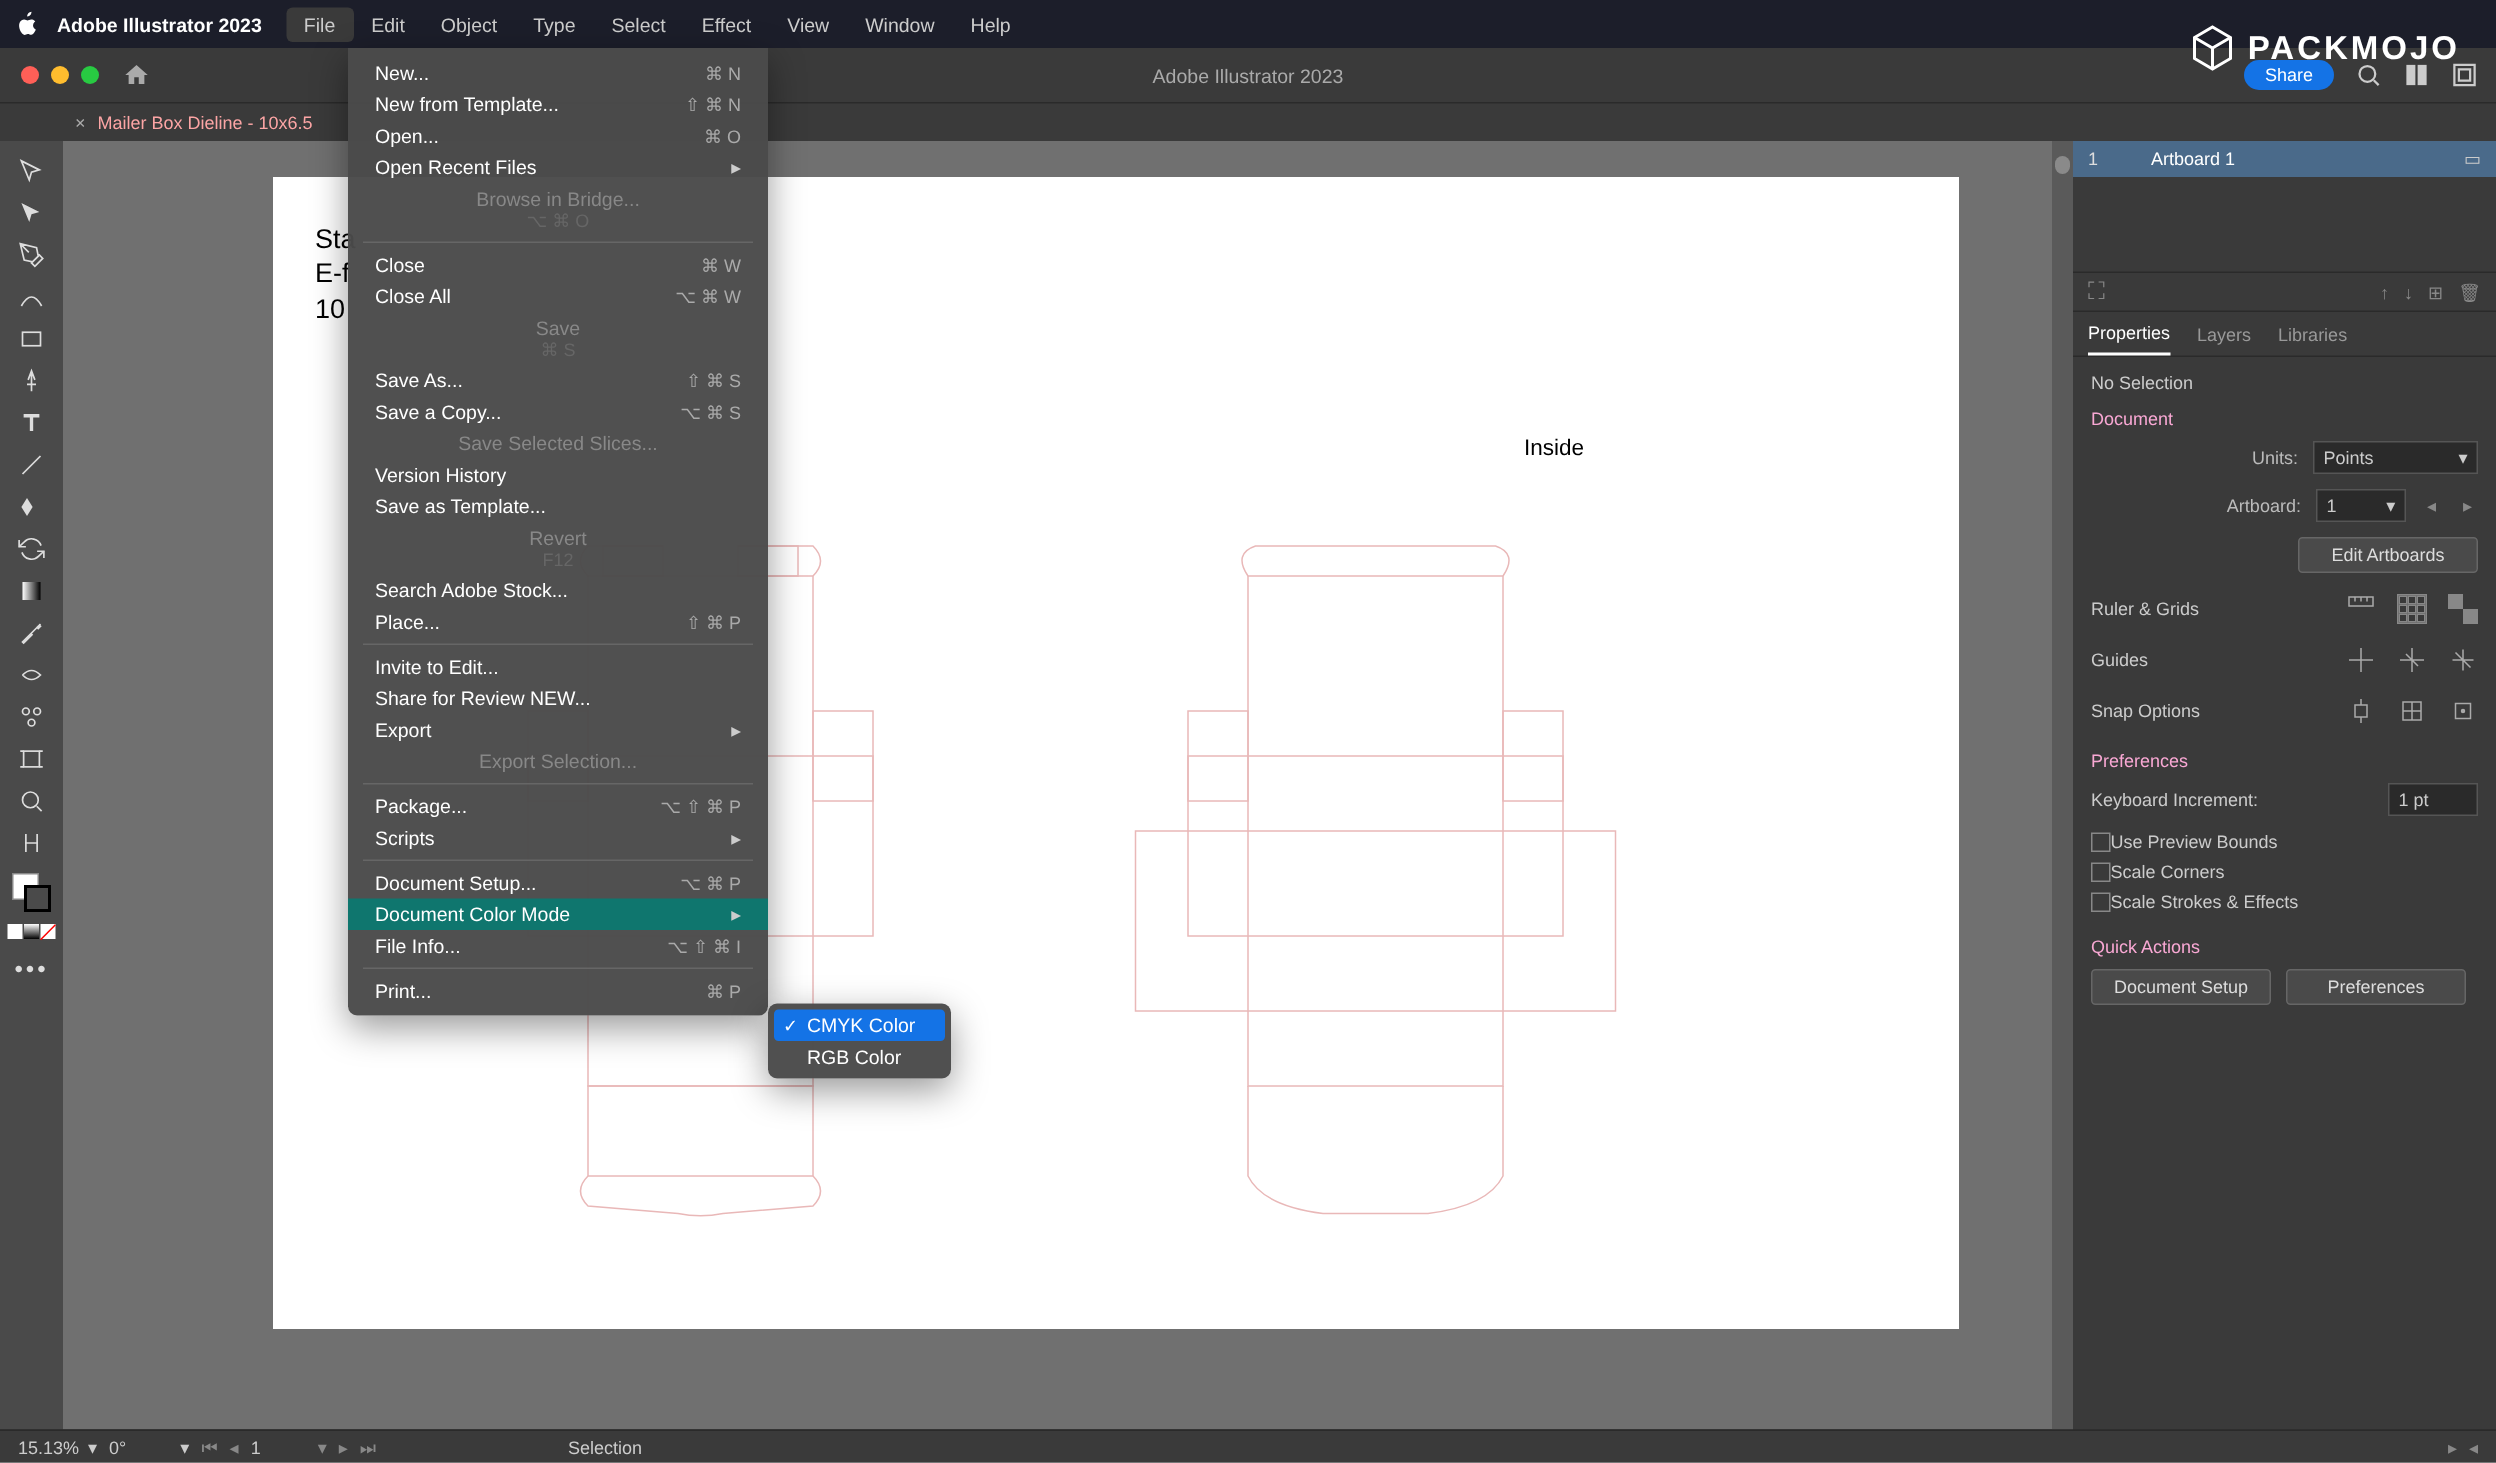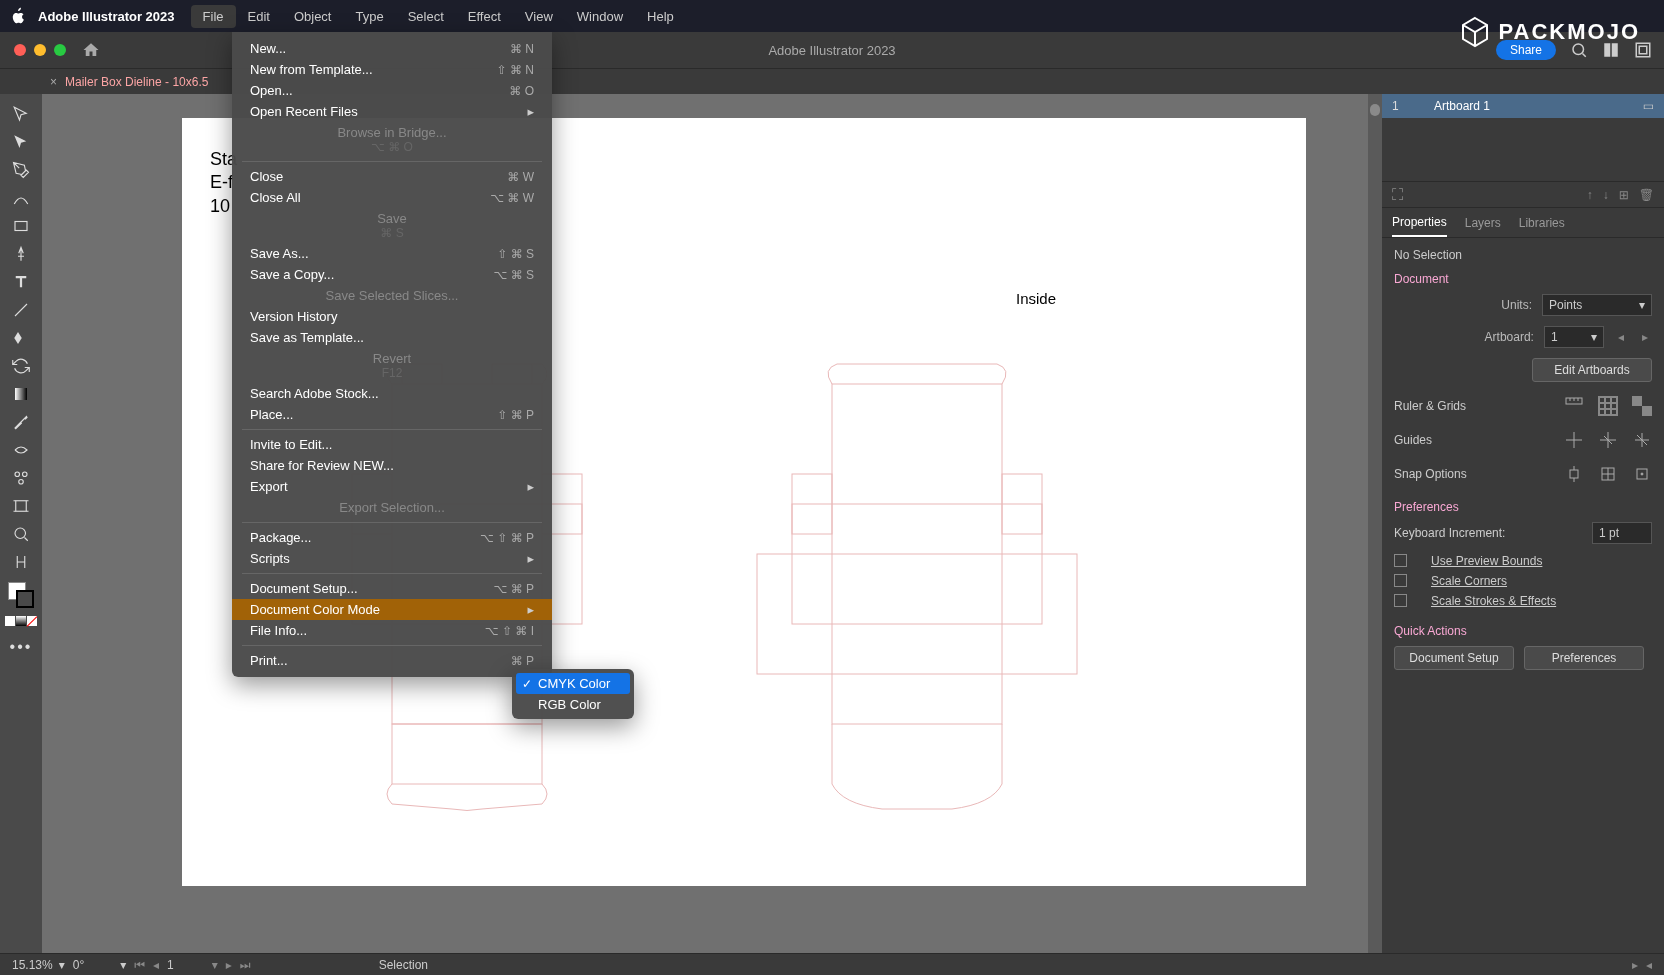--- a/index.html
+++ b/index.html
@@ -76,28 +76,28 @@
     .props-row { display: flex; align-items: center; gap: 10px; margin-bottom: 10px; }
     .props-row-label { color: #bbb; width: 70px; text-align: right; margin-left: auto; }
     .props-select { background: #2a2a2a; border: 1px solid #555; color: #ccc; padding: 3px 6px; font-size: 12px; width: 110px; display: flex; justify-content: space-between; align-items: center; }
     .props-input { background: #2a2a2a; border: 1px solid #555; color: #ccc; padding: 3px 6px; font-size: 12px; width: 60px; }
     .props-btn { background: #4a4a4a; border: 1px solid #666; color: #ddd; padding: 4px 12px; font-size: 12px; border-radius: 3px; }
     .props-btn-wide { width: 120px; text-align: center; }
     .arrow-btn { color: #888; padding: 0 4px; }
     .icon-row { display: flex; gap: 14px; }
     .grid-icon { width: 20px; height: 20px; border: 1px solid #888; display: flex; flex-wrap: wrap; }
     .grid-icon div { width: 33.33%; height: 33.33%; border: 0.5px solid #888; }
-    .checkbox-row { display: flex; align-items: flex-start; gap: 24px; margin-bottom: 6px; text-decoration: underline; }
+    .checkbox-row { display: flex; align-items: center; gap: 0; margin-bottom: 6px; }
     .checkbox { width: 13px; height: 13px; border: 1px solid #888; background: #3a3a3a; }
     
     
-    .dropdown { position: absolute; left: 232px; top: 32px; width: 320px; background: rgba(74,74,74,0.97); border-radius: 0 0 6px 6px; box-shadow: 0 8px 24px rgba(0,0,0,0.4); z-index: 150; padding: 6px 0; }
+    .dropdown { position: absolute; left: 232px; top: 32px; width: 280px; background: rgba(74,74,74,0.97); border-radius: 0 0 6px 6px; box-shadow: 0 8px 24px rgba(0,0,0,0.4); z-index: 150; padding: 6px 0; }
     .dd-item { display: flex; align-items: center; padding: 3px 18px; font-size: 13px; color: #fff; position: relative; }
     .dd-item.disabled { color: #888; flex-direction: column; }
-    .dd-item.highlighted { background: #a16207; }
+    .dd-item.highlighted { background: #0f766e; }
     .dd-label { flex: 1; }
     .dd-shortcut { color: #aaa; font-size: 12px; }
     .dd-item.disabled .dd-shortcut { color: #666; }
     .dd-arrow { color: #ccc; }
     .dd-divider { height: 1px; background: #666; margin: 4px 10px; }
     
     .submenu { position: absolute; left: 512px; top: 669px; width: 122px; background: rgba(74,74,74,0.97); border-radius: 6px; box-shadow: 0 8px 24px rgba(0,0,0,0.4); z-index: 160; padding: 4px 0; }
     .sub-item { display: flex; align-items: center; padding: 3px 10px; font-size: 13px; color: #fff; }
     .sub-item.selected { background: #1473e6; border-radius: 3px; margin: 0 4px; padding: 3px 6px; }
     .sub-check { width: 16px; font-size: 12px; }

